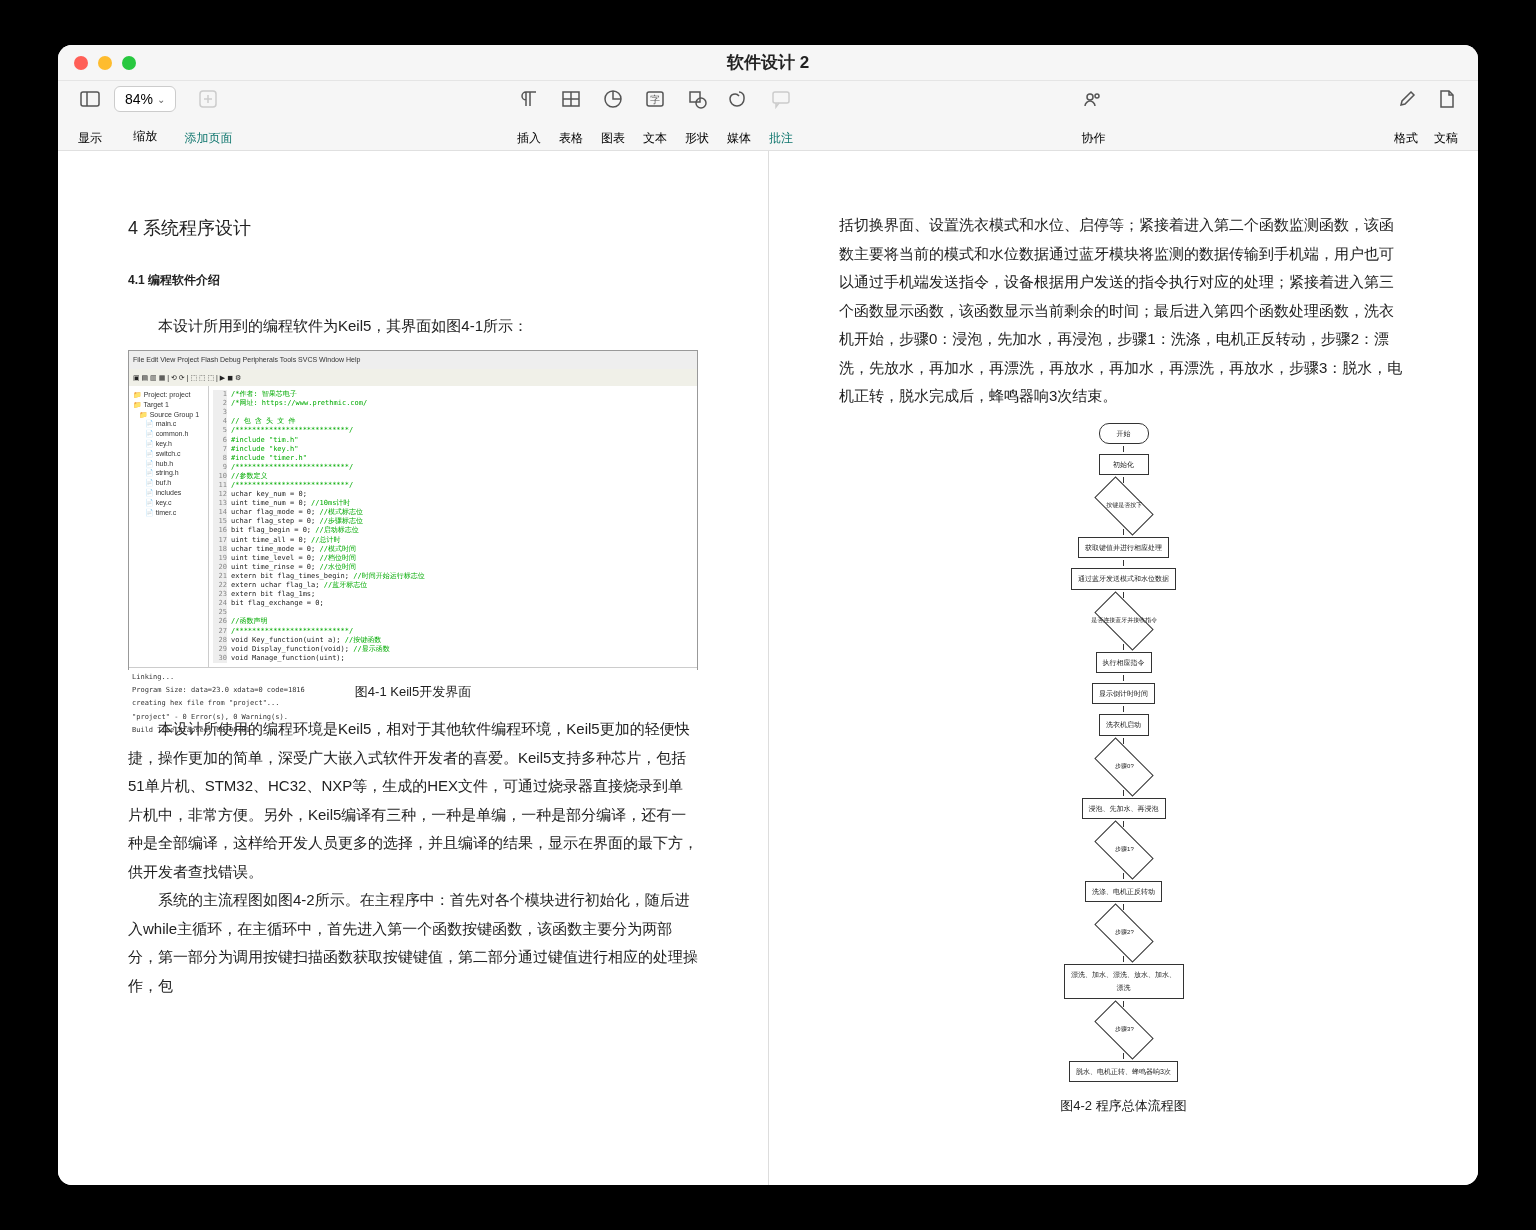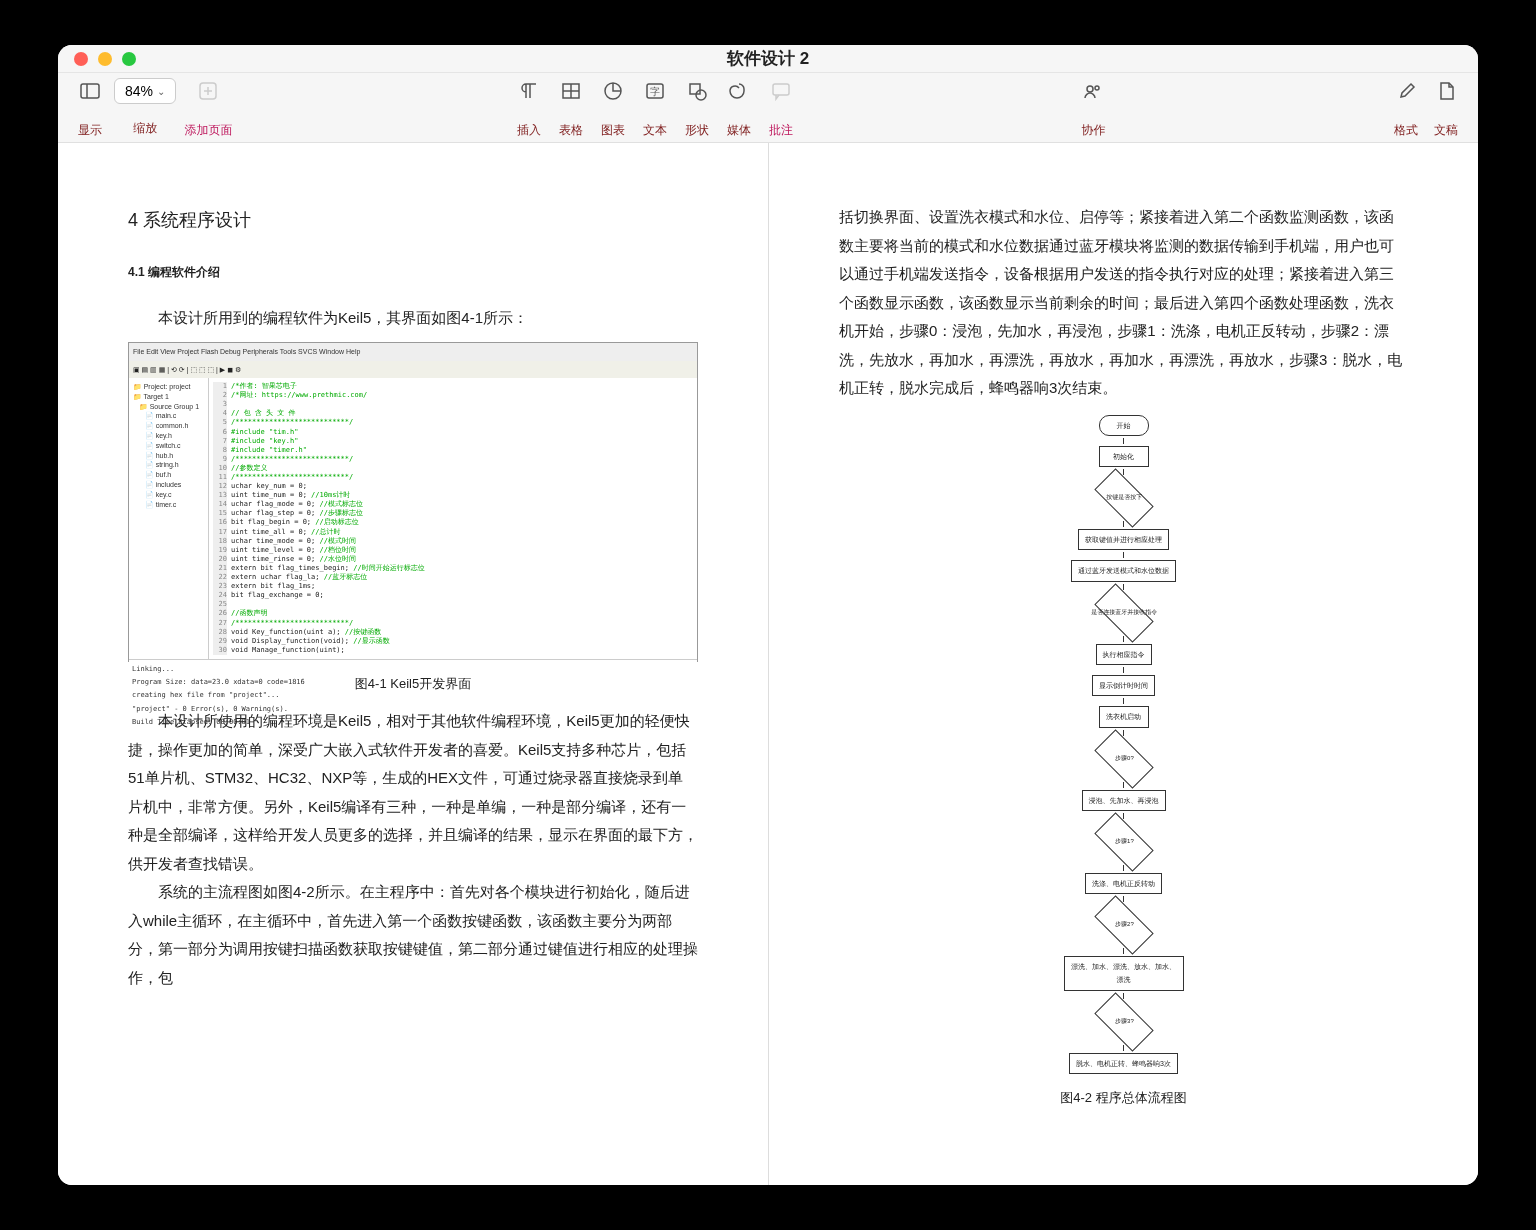--- a/index.html
+++ b/index.html
@@ -16,21 +16,21 @@
     width: 1420px;
     height: 1140px;
     background: #fff;
     border-radius: 14px;
     overflow: hidden;
     box-shadow: 0 20px 60px rgba(0,0,0,0.5);
     display: flex;
     flex-direction: column;
   }
   .titlebar {
-    height: 28px;
+    height: 36px;
     background: #f6f6f6;
     display: flex;
     align-items: center;
     position: relative;
     border-bottom: 1px solid #e5e5e5;
   }
   .traffic { display: flex; gap: 10px; margin-left: 16px; }
   .dot { width: 14px; height: 14px; border-radius: 50%; }
   .red { background: #ff5f57; }
   .yellow { background: #febc2e; }
@@ -42,22 +42,22 @@
   .toolbar {
     height: 70px;
     background: #f6f6f6;
     border-bottom: 1px solid #e0e0e0;
     display: flex;
     align-items: center;
     padding: 0 16px;
     gap: 8px;
   }
   .tb-group { display: flex; flex-direction: column; align-items: center; gap: 16px; }
-  .tb-label { font-size: 12px; color: #7f1d1d; }
-  .tb-label.dim { color: #be185d; text-align: right; }
+  .tb-label { font-size: 12px; color: #000000; }
+  .tb-label.dim { color: #0f766e; text-align: right; }
   .tb-btn {
     width: 32px; height: 30px; display: flex; align-items: center; justify-content: center;
     border-radius: 6px;
   }
   .tb-icon { width: 22px; height: 22px; stroke: #555; stroke-width: 1.5; fill: none; }
   .tb-icon.dim { stroke: #ccc; }
   .zoom {
     display: flex; align-items: center; gap: 4px;
     border: 1px solid #ccc; border-radius: 6px; padding: 4px 10px;
     font-size: 14px; background: #fff;

